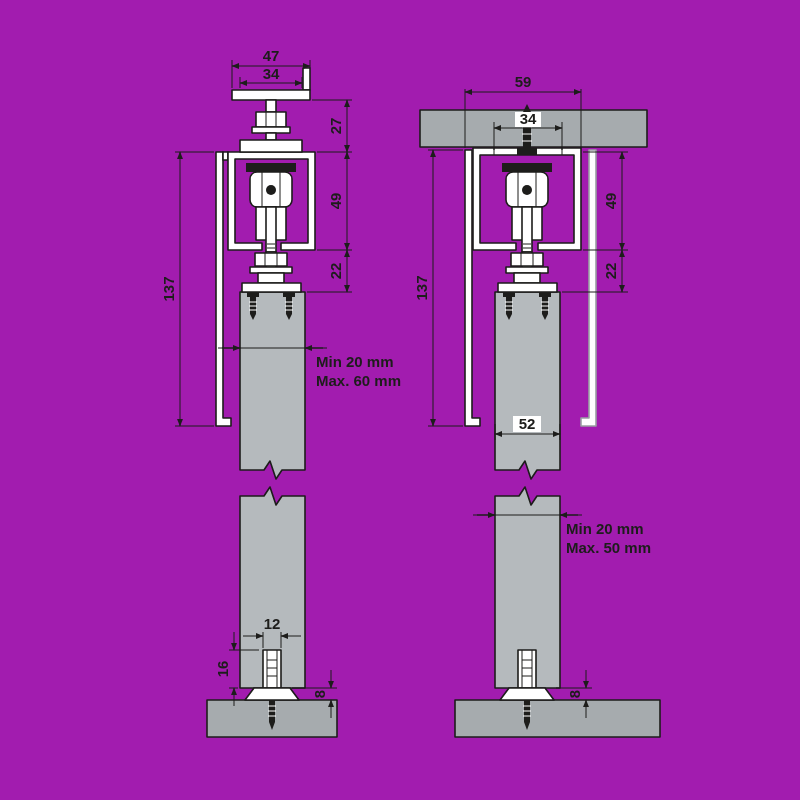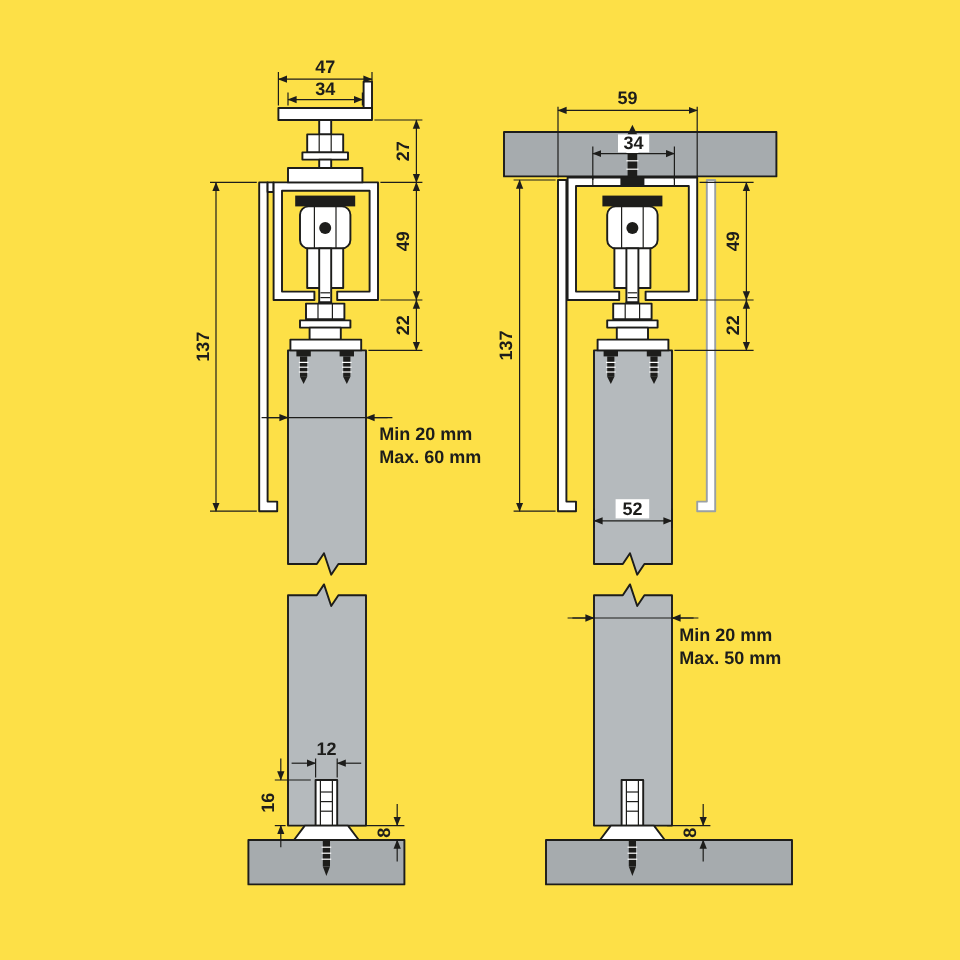--- a/index.html
+++ b/index.html
@@ -1,16 +1,16 @@
 <!DOCTYPE html>
 <html><head>
 <meta charset="utf-8">
 <style>
   html,body{margin:0;padding:0;background:#ffffff;}
-  .stage{width:800px;height:800px;position:relative;background:#fde047;overflow:hidden;}
+  .stage{width:800px;height:800px;position:relative;background:#a21caf;overflow:hidden;}
   svg{display:block;}
   .ol   {fill:#ffffff;stroke:#1d1d1b;stroke-width:1.6;stroke-linejoin:round;}
   .blk  {fill:#1d1d1b;stroke:none;}
   .door {fill:#b5babd;stroke:#1d1d1b;stroke-width:1.6;stroke-linejoin:round;}
   .slab {fill:#a6abae;stroke:#1d1d1b;stroke-width:1.6;stroke-linejoin:round;}
   .opt  {fill:#ffffff;stroke:#9aa0a3;stroke-width:1.6;stroke-linejoin:round;}
   .dl   {stroke:#1d1d1b;stroke-width:1;fill:none;}
   .thin {stroke:#1d1d1b;stroke-width:1;fill:none;}
   .wline{stroke:#ffffff;stroke-width:1;fill:none;}
   .halo {fill:#ffffff;stroke:none;}

